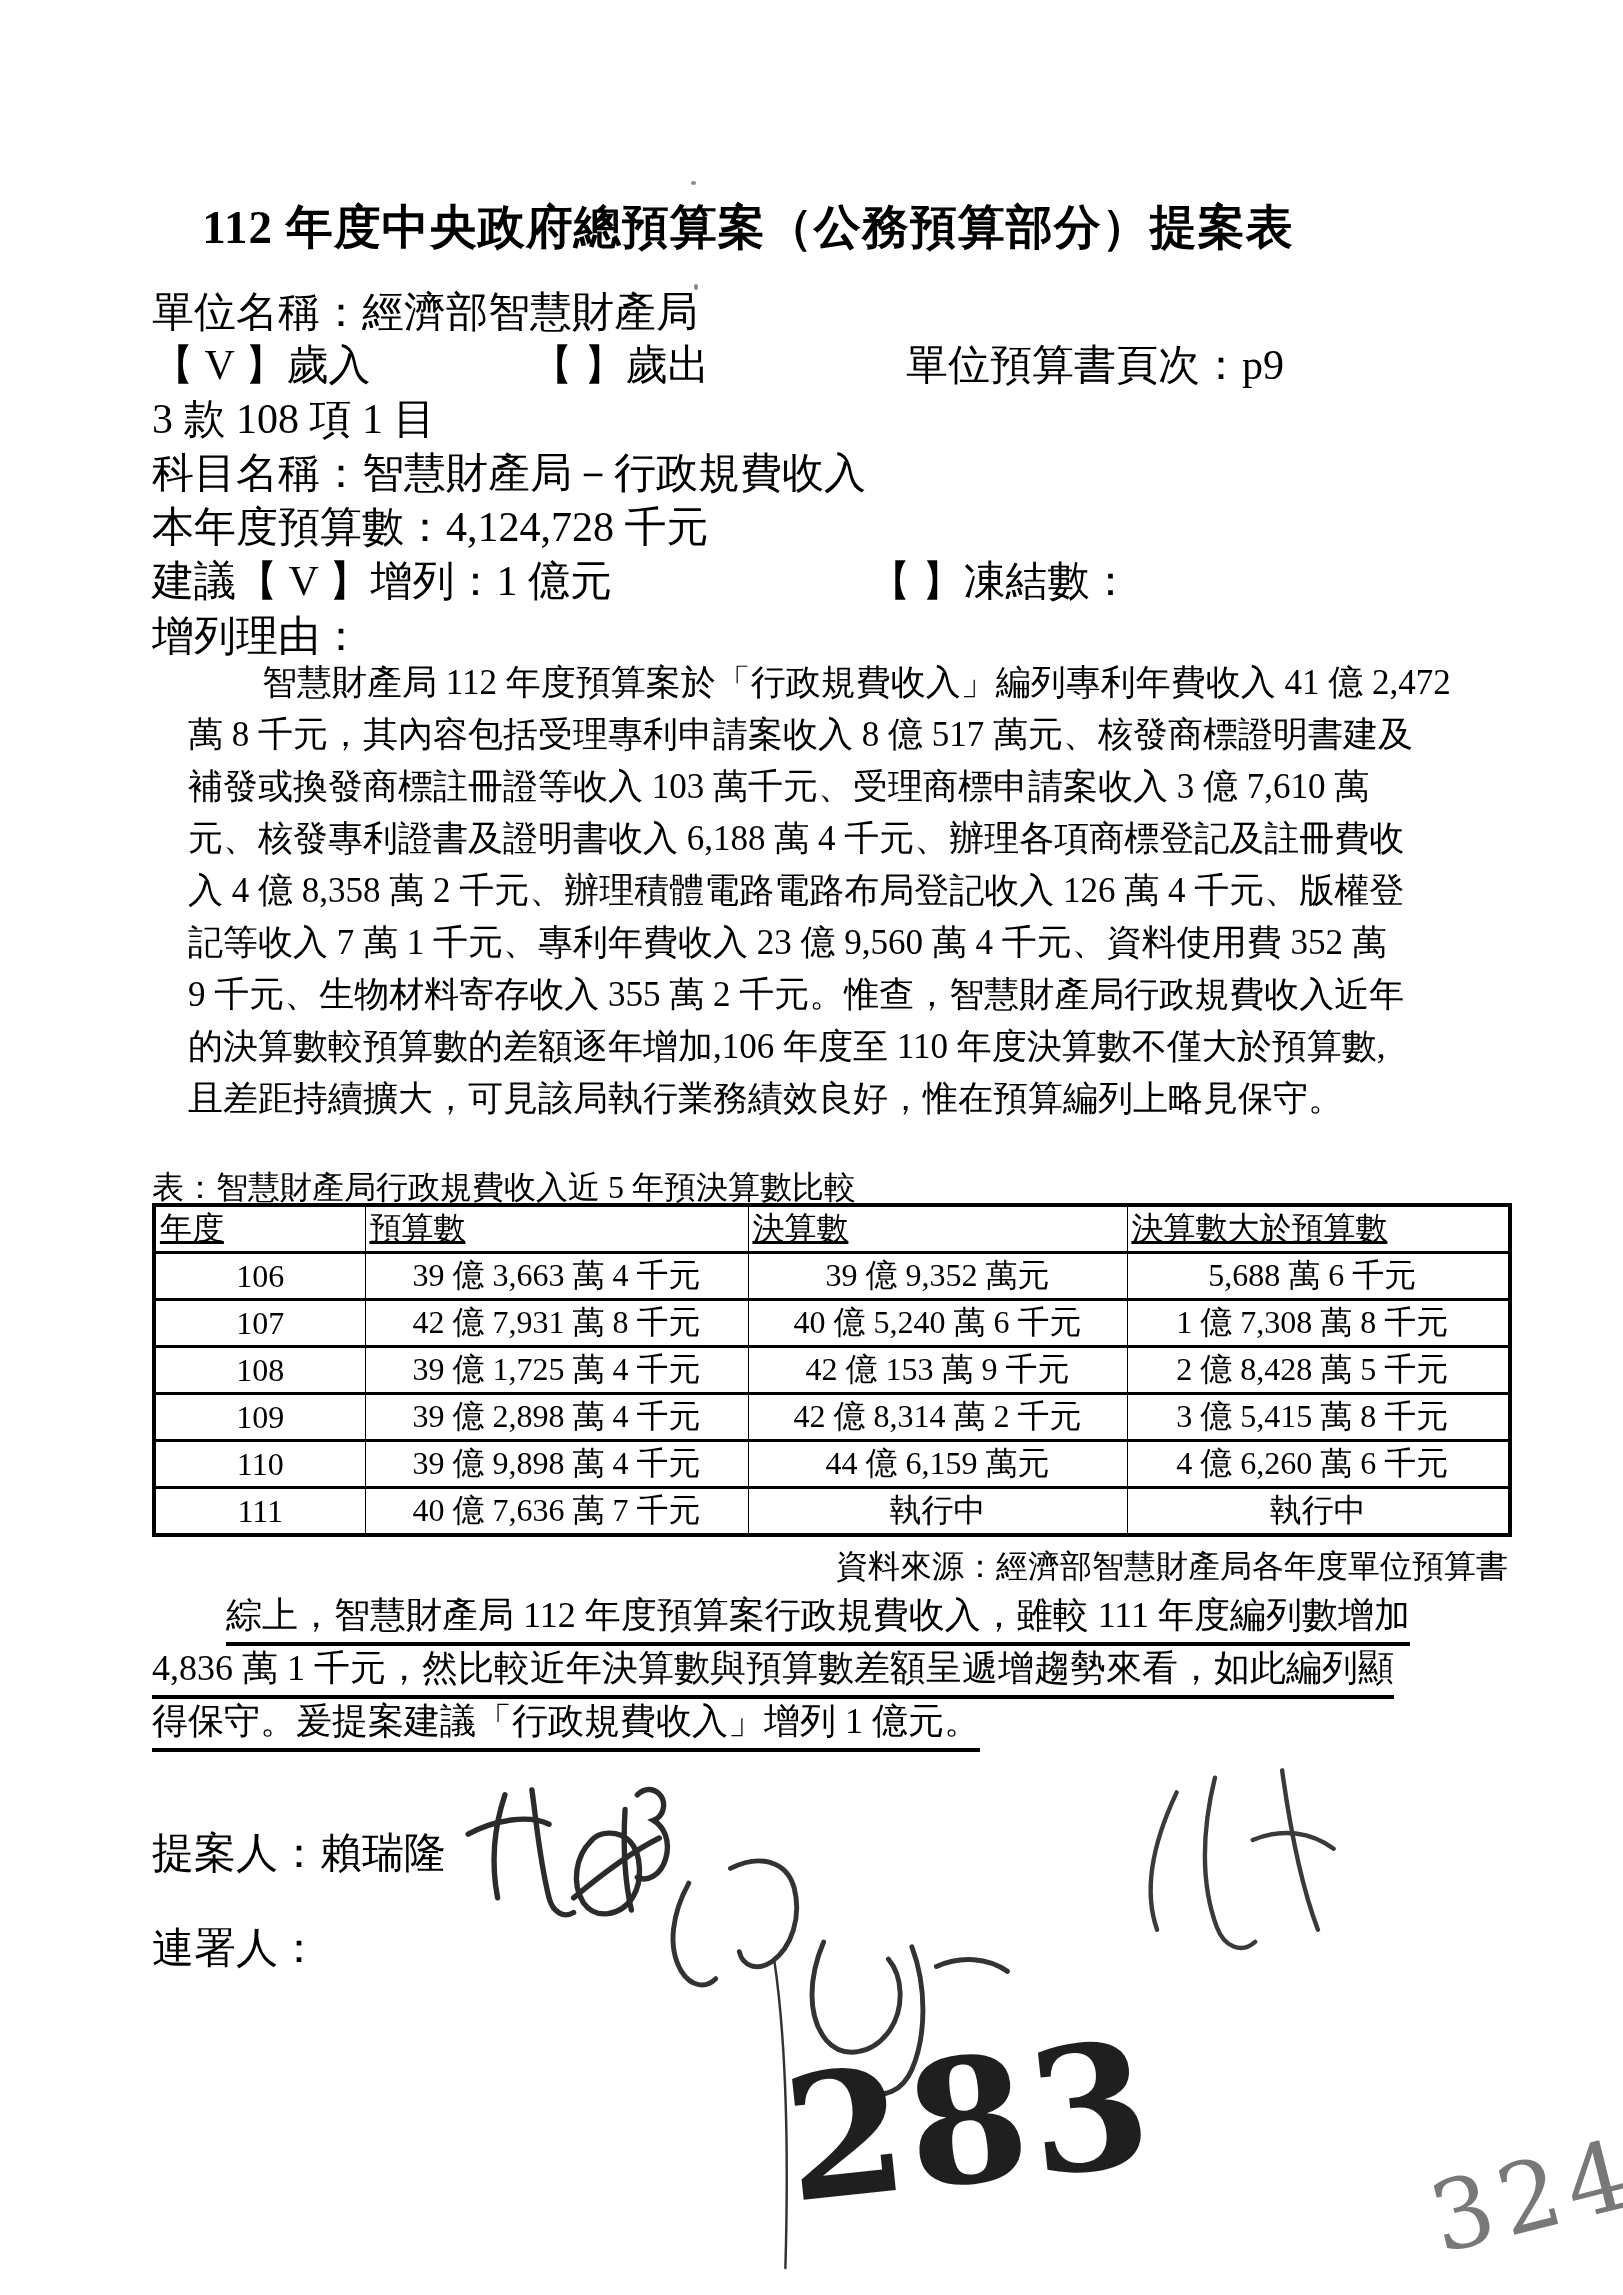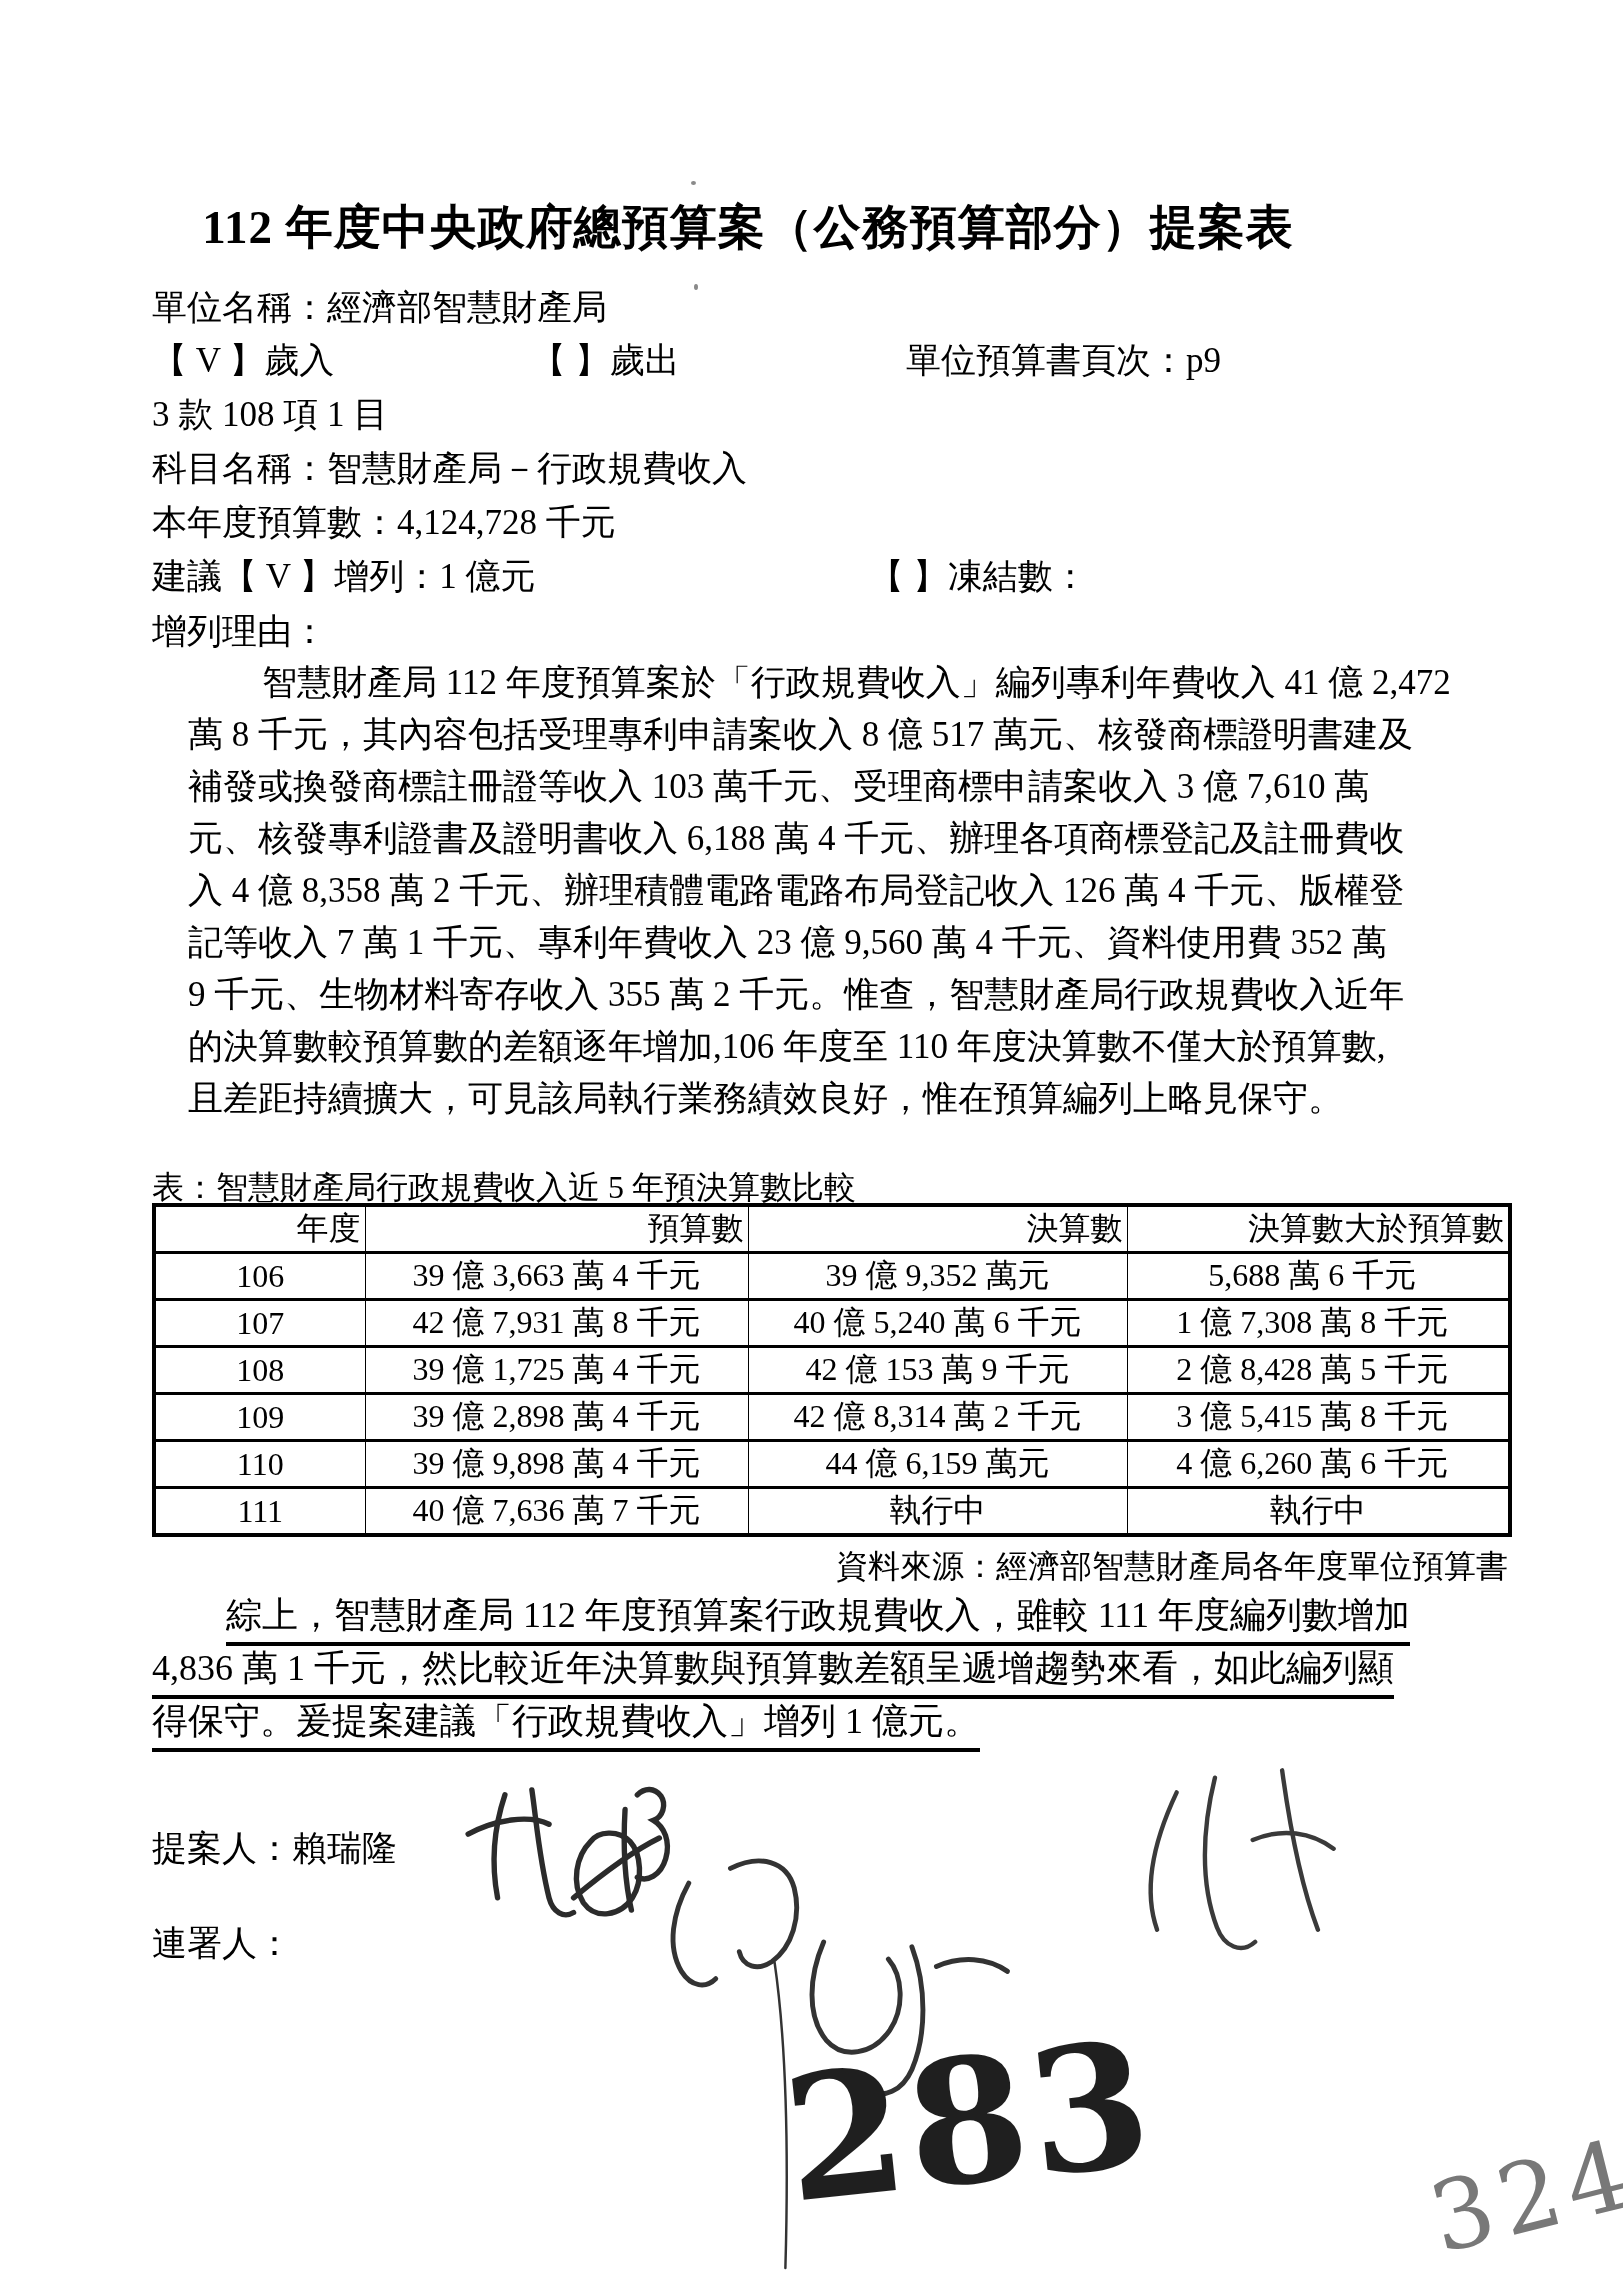--- a/index.html
+++ b/index.html
@@ -8,37 +8,37 @@
     overflow:hidden; color:#000;
     font-family:"Liberation Serif","DejaVu Serif",serif;
     font-weight:500;
   }
   .abs { position:absolute; white-space:nowrap; }
   .title {
     position:absolute; top:196px; left:0; width:1496px; margin:0;
     text-align:center; font-size:47px; font-weight:700; letter-spacing:1px;
     white-space:nowrap;
   }
-  .fld { font-size:35px; left:152px; }
+  .fld { font-size:42px; left:152px; }
   .para { position:absolute; top:657px; left:152px; width:1364px; font-size:35px;margin-left:36px; }
   .pline { height:52px; line-height:52px; white-space:nowrap; }
   .indent { text-indent:74px; }
   .tcap { font-size:32px; left:152px; }
   .cmp-table {
     position:absolute; top:1203px; left:152px; width:1356px;
     border-collapse:collapse; table-layout:fixed;
     font-size:32px; font-weight:500;
   }
   .cmp-table th, .cmp-table td {
     border-left:1.5px solid #000; border-right:1.5px solid #000;
     border-top:3.9px solid #000; border-bottom:3.9px solid #000;
     height:43px; padding:0 3.9px; overflow:hidden; white-space:nowrap;
   }
   .cmp-table { border:4.4px solid #000; }
-  .cmp-table th { font-weight:500; text-align:right; }
+  .cmp-table th { font-weight:500; text-align:left;text-decoration:underline; }
   .c-year  { text-align:center; }
   .c-num   { text-align:center; }
   .c-diff  { text-align:center; padding-right:14.7px !important; }
   .c-center{ text-align:center !important; padding-right:3.9px !important; }
   .src { font-size:32px; right:116px; text-align:right; }
   .cline { position:absolute; left:152px; width:1364px; font-size:36px; font-weight:400; white-space:nowrap; }
   .cline .u { display:inline-block; border-bottom:4.9px solid #000; padding-bottom:2px; }
   .ind2 { padding-left:74px; }
   .sig-svg { position:absolute; left:343px; top:1736px; }
   .hand-283 {

